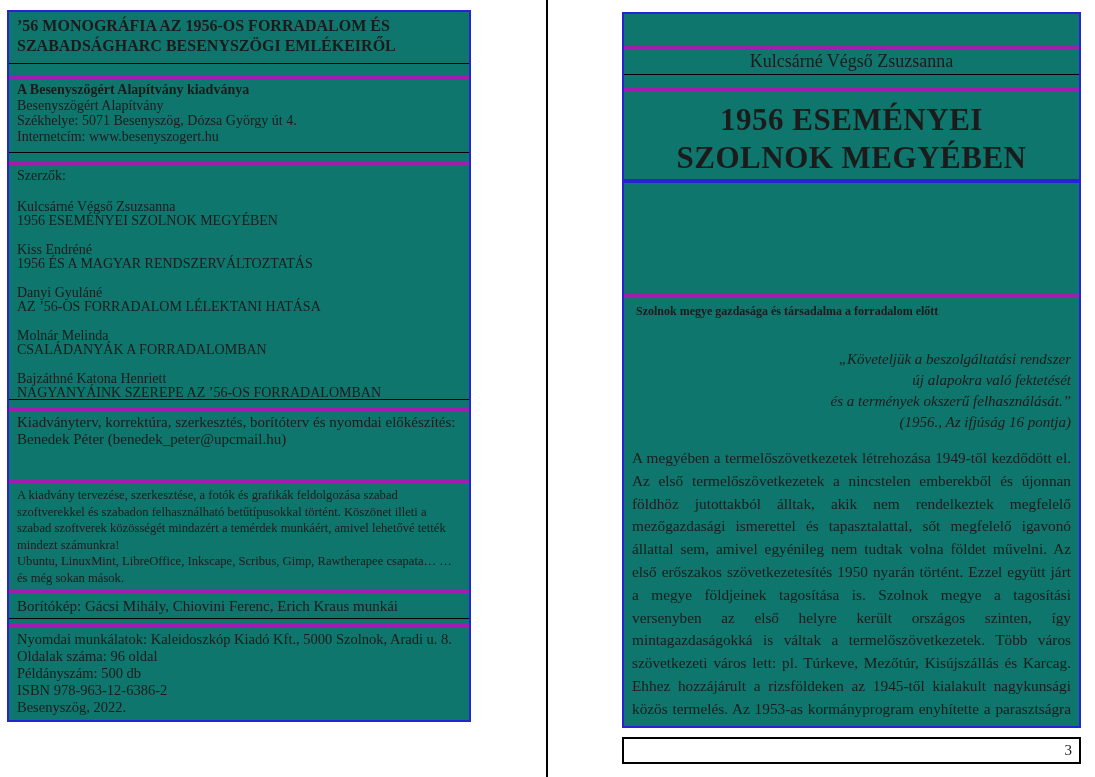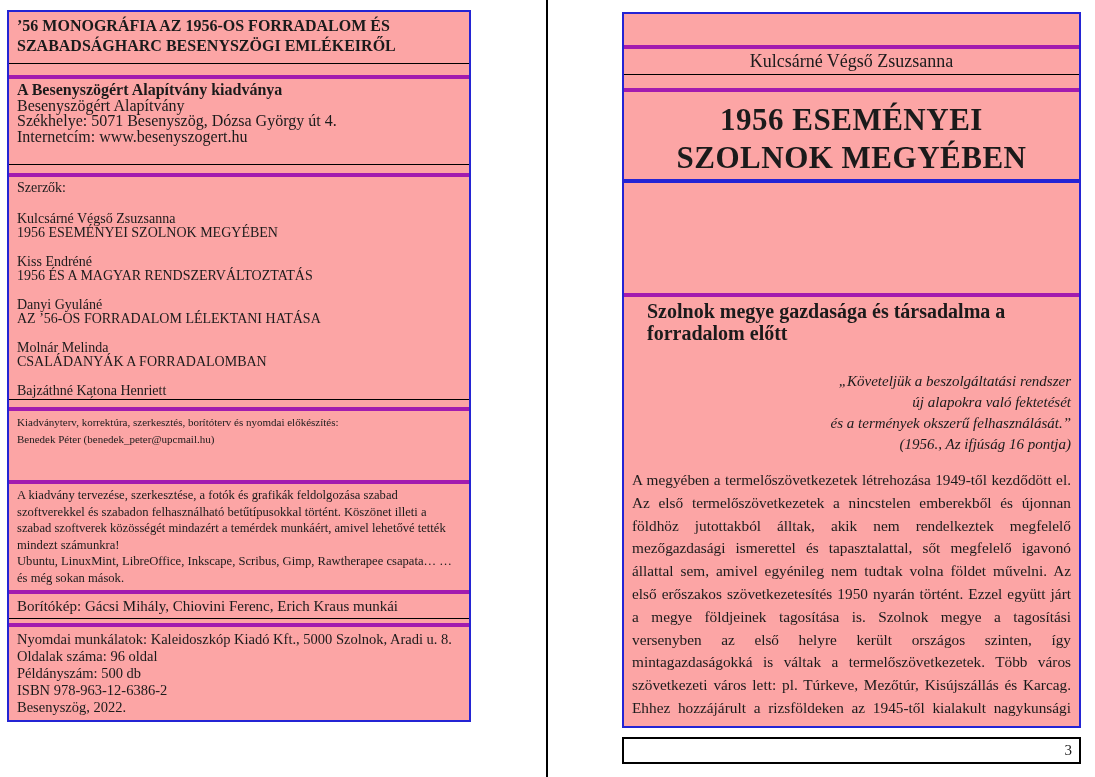--- a/index.html
+++ b/index.html
@@ -12,59 +12,59 @@
     overflow: hidden;
   }
   .divider {
     position: absolute; left: 546px; top: 0;
     width: 2px; height: 777px; background: #000;
   }
   .page {
     position: absolute;
     border: 2px solid #2424d4;
     box-sizing: border-box;
-    background: #fca5a5;
+    background: #0f766e;
     display: flex; flex-direction: column;
     overflow: hidden;
   }
   #left-page  { left: 7px;   top: 10px;  width: 464px; height: 712px; }
   #rp-top     { left: 622px; top: 12px;  width: 459px; height: 169px; }
   #rp-main    { left: 622px; top: 181px; width: 459px; height: 547px; }
   #rp-footer  {
     position: absolute; left: 622px; top: 737px; width: 459px; height: 27px;
     border: 2px solid #000; box-sizing: border-box;
     text-align: right; font-size: 15px; line-height: 22px; padding-right: 7px;
   }
   .rule-t { border-top: 4px solid #a21caf; }
   .rule-b { border-bottom: 1px solid #000; }
   .sec { padding: 2px 8px; }
   .spacer { flex: none; }
 
   
   .lp-title { font-size: 16px; font-weight: bold; line-height: 20px; padding: 4px 8px 7px; }
-  .lp-pub   { font-size: 16px; line-height: 15.5px; padding: 3px 8px 20px; }
+  .lp-pub   { font-size: 14px; line-height: 15.5px; padding: 3px 8px 8px; }
   .lp-pub .head { font-weight: bold; }
   .lp-authors { font-size: 14px; line-height: 14.5px; padding: 4px 8px; flex: 1 1 auto; overflow: hidden; }
   .lp-authors .label { margin-bottom: 16px; }
   .author-entry { margin-bottom: 14px; }
-  .lp-kiadv  { font-size: 11px; line-height: 17px; padding: 3px 8px 4px; }
+  .lp-kiadv  { font-size: 15px; line-height: 17px; padding: 3px 8px 4px; }
   .lp-small  { font-size: 12.6px; line-height: 16.5px; padding: 3px 8px 4px; margin-top: 28px; }
   .lp-borito { font-size: 15px; line-height: 18px; padding: 3px 8px; }
   .lp-imprint { font-size: 14.5px; line-height: 17px; padding: 4px 8px; }
 
   
   .rp-name {
     text-align: center; font-size: 18px; line-height: 21px; padding: 2px 0;
   }
   .rp-title {
     text-align: center; font-weight: bold;
     font-size: 31px; line-height: 38px; letter-spacing: 0.5px;
     padding: 9px 16px 11px;
   }
-  .rp-heading { font-weight: bold; font-size: 20px; line-height: 22px; padding: 3px 23px; }
+  .rp-heading { font-weight: bold; font-size: 12px; line-height: 22px; padding: 3px 12px; }
   .rp-quote {
     margin-top: 24px; text-align: right; font-style: italic;
     font-size: 15px; line-height: 21px; padding-right: 8px;
   }
   .rp-body {
     margin-top: 14px; padding: 0 8px; text-align: justify;
     font-size: 15.3px; line-height: 22.8px;
   }
 </style>
 </head>

